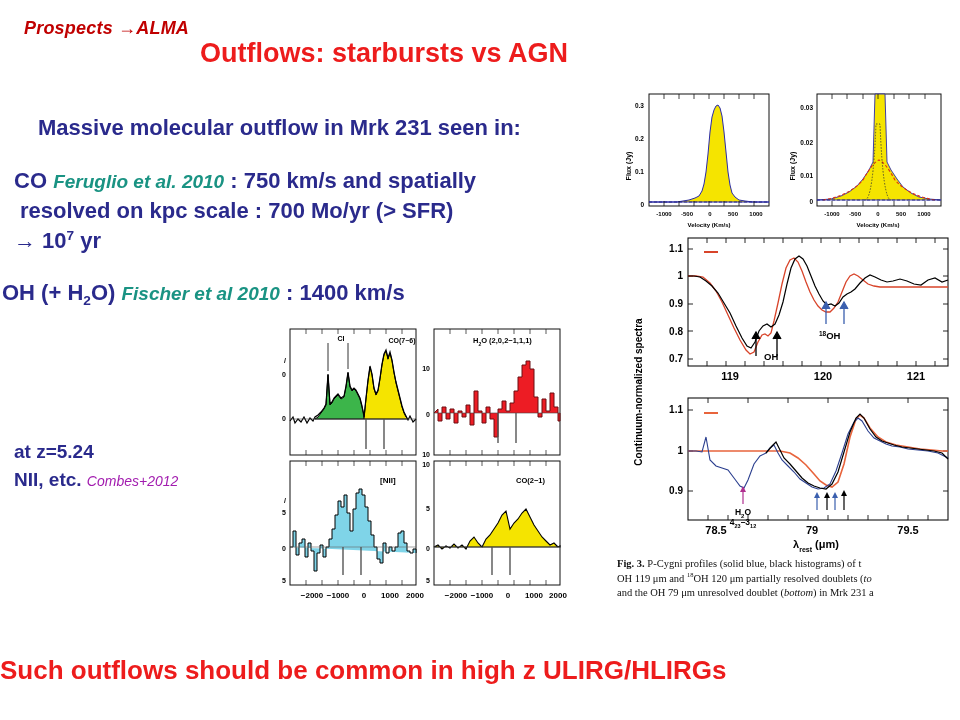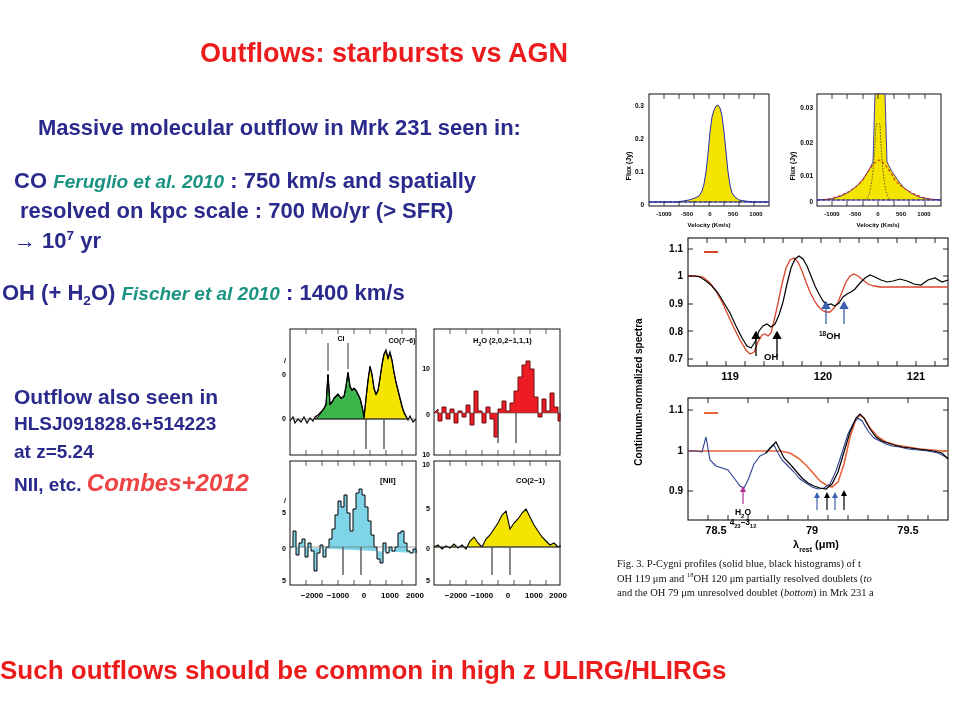--- a/index.html
+++ b/index.html
@@ -35,43 +35,44 @@
   .l3{left:20px;top:198px;font-size:22px;font-weight:bold;white-space:nowrap;}
   .l4{left:14px;top:228px;font-size:22px;font-weight:bold;white-space:nowrap;}
   .l5{left:2px;top:280px;font-size:22px;font-weight:bold;white-space:nowrap;}
 
   .l6{left:14px;top:385px;font-size:21px;font-weight:bold;white-space:nowrap;}
   .l7{left:14px;top:413px;font-size:19px;font-weight:bold;white-space:nowrap;}
   .l8{left:14px;top:441px;font-size:19px;font-weight:bold;white-space:nowrap;}
   .l9{left:14px;top:469px;font-size:19px;font-weight:bold;white-space:nowrap;}
 
   .cite{color:#1A9383;font-style:italic;font-weight:bold;font-size:19px;}
-  .cite-sm{color:#ef4444;font-style:italic;font-weight:bold;font-size:24px;}
+  .cite-sm{color:#a21caf;font-style:italic;font-weight:normal;font-size:14px;}
   sup{font-size:.62em;vertical-align:super;}
   sub{font-size:.62em;vertical-align:sub;}
 
   
   .fig{position:absolute;}
   svg{display:block;}
 
   .axlabel{font-family:"Liberation Sans",sans-serif;font-weight:bold;fill:#000;}
 
   .caption{
     position:absolute;left:617px;top:557px;width:345px;
     font-family:"Liberation Serif",serif;font-size:10.5px;color:#111;
     line-height:1.35;text-align:justify;
   }
-  .caption b{font-weight:normal;}
+  .caption b{font-weight:bold;}
   .caption i{font-style:italic;}
 </style>
 </head>
 <body>
 
 <div class="slide">
 
+  <div class="kicker">Prospects →ALMA</div>
   <div class="title">Outflows: starbursts vs AGN</div>
 
   <div class="body-text l1">Massive molecular outflow in Mrk 231 seen in:</div>
 
   <div class="body-text l2">
     <span>CO</span>
     <span class="cite">Feruglio et al. 2010</span>
     <span>: 750 km/s and spatially</span>
   </div>
 
@@ -80,22 +81,20 @@
   <div class="body-text l4">
     <span>→ 10</span><sup>7</sup><span> yr</span>
   </div>
 
   <div class="body-text l5">
     <span>OH (+ H</span><sub>2</sub><span>O)</span>
     <span class="cite">Fischer et al 2010</span>
     <span>: 1400 km/s</span>
   </div>
 
-  <div class="body-text l6">Outflow also seen in</div>
-  <div class="body-text l7">HLSJ091828.6+514223</div>
   <div class="body-text l8">at z=5.24</div>
   <div class="body-text l9">
     <span>NII, etc.</span>
     <span class="cite-sm">Combes+2012</span>
   </div>
 
   <div class="fig" style="left:617px;top:84px;">
     <svg width="340" height="148" viewBox="0 0 340 148">
 
       <g>

